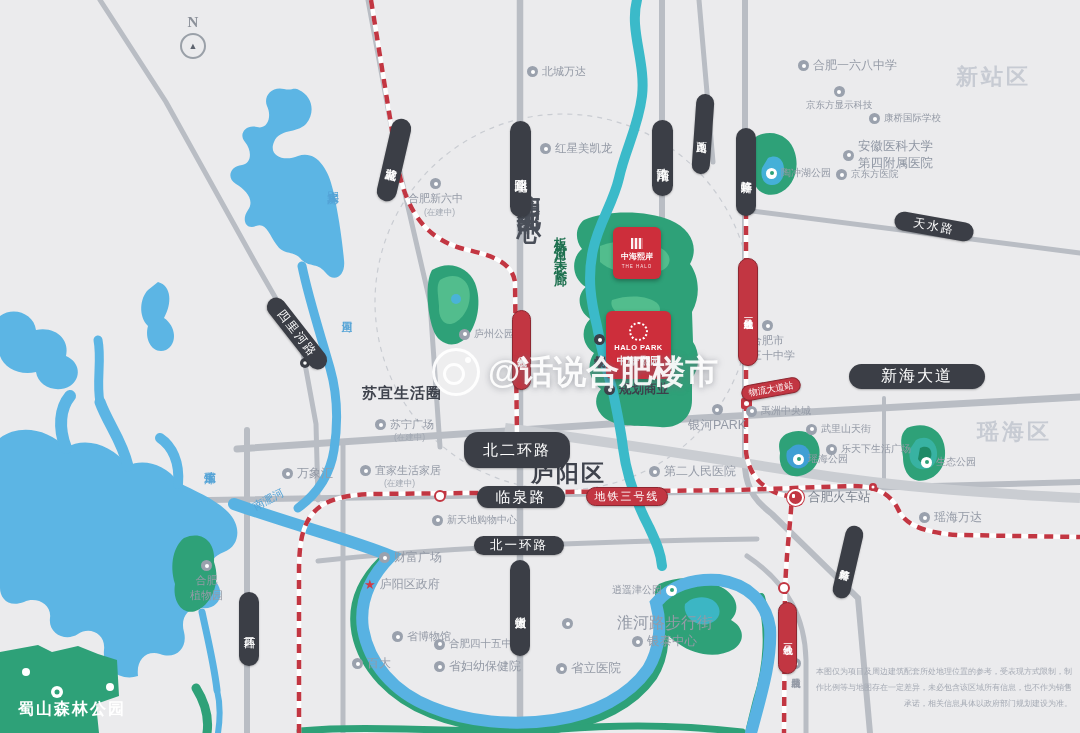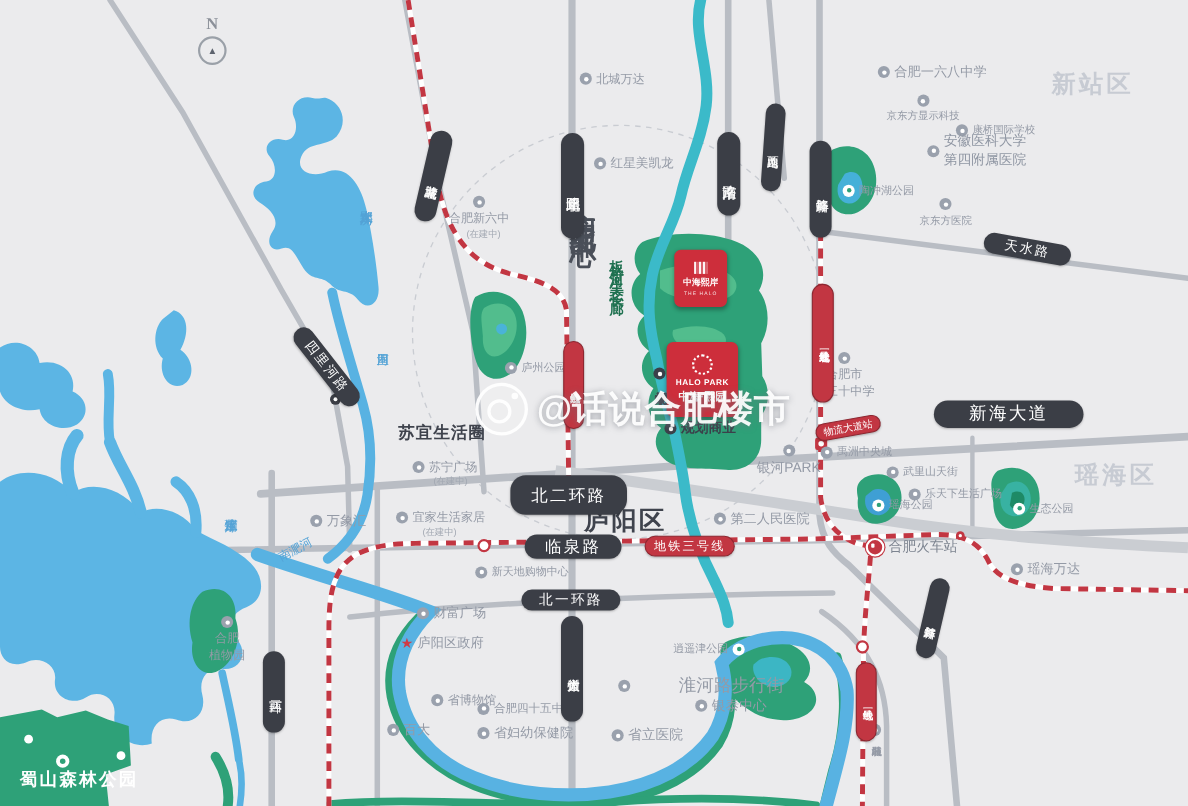--- a/index.html
+++ b/index.html
@@ -236,28 +236,28 @@
   <span>合肥一六八中学</span>
 </div>
 <div class="poi col" style="left:806px;top:86px;font-size:9.5px;">
   <span class="pico"></span>
   <span>京东方显示科技</span>
 </div>
 <div class="poi" style="left:869px;top:112px;font-size:9.5px;">
   <span class="pico"></span>
   <span>康桥国际学校</span>
 </div>
-<div class="poi" style="left:843px;top:120px;font-size:12.5px;color:#8f96a3;">
+<div class="poi" style="left:843px;top:138px;font-size:12.5px;color:#8f96a3;">
   <span class="pico"></span>
   <span>
     <span style="display:block;">安徽医科大学</span>
     <span style="display:block;">第四附属医院</span>
   </span>
 </div>
-<div class="poi" style="left:836px;top:180px;font-size:9.5px;flex-direction:column;">
+<div class="poi" style="left:836px;top:168px;font-size:9.5px;">
   <span class="pico"></span>
   <span>京东方医院</span>
 </div>
 <div class="poi" style="left:766px;top:166px;font-size:10px;">
   <span class="pico white"></span>
   <span>陶冲湖公园</span>
 </div>
 <div class="poi" style="left:459px;top:327px;font-size:10px;">
   <span class="pico"></span>
   <span>庐州公园</span>
@@ -377,14 +377,19 @@
 <div class="poi col" style="left:789px;top:658px;font-size:9.5px;">
   <span class="pico"></span>
   <span class="vtext">白马服装城</span>
 </div>
 
 <div class="wm" style="left:432px;top:348px;">
   <span class="wm-ico"></span>
   <span>@话说合肥楼市</span>
 </div>
 
+<div class="disc">
+  <span style="display:block;">本图仅为项目及周边建筑配套所处地理位置的参考，受表现方式限制，制</span>
+  <span style="display:block;">作比例等与地图存在一定差异，未必包含该区域所有信息，也不作为销售</span>
+  <span style="display:block;">承诺，相关信息具体以政府部门规划建设为准。</span>
+</div>
 
 </div>
 
 </body></html>

